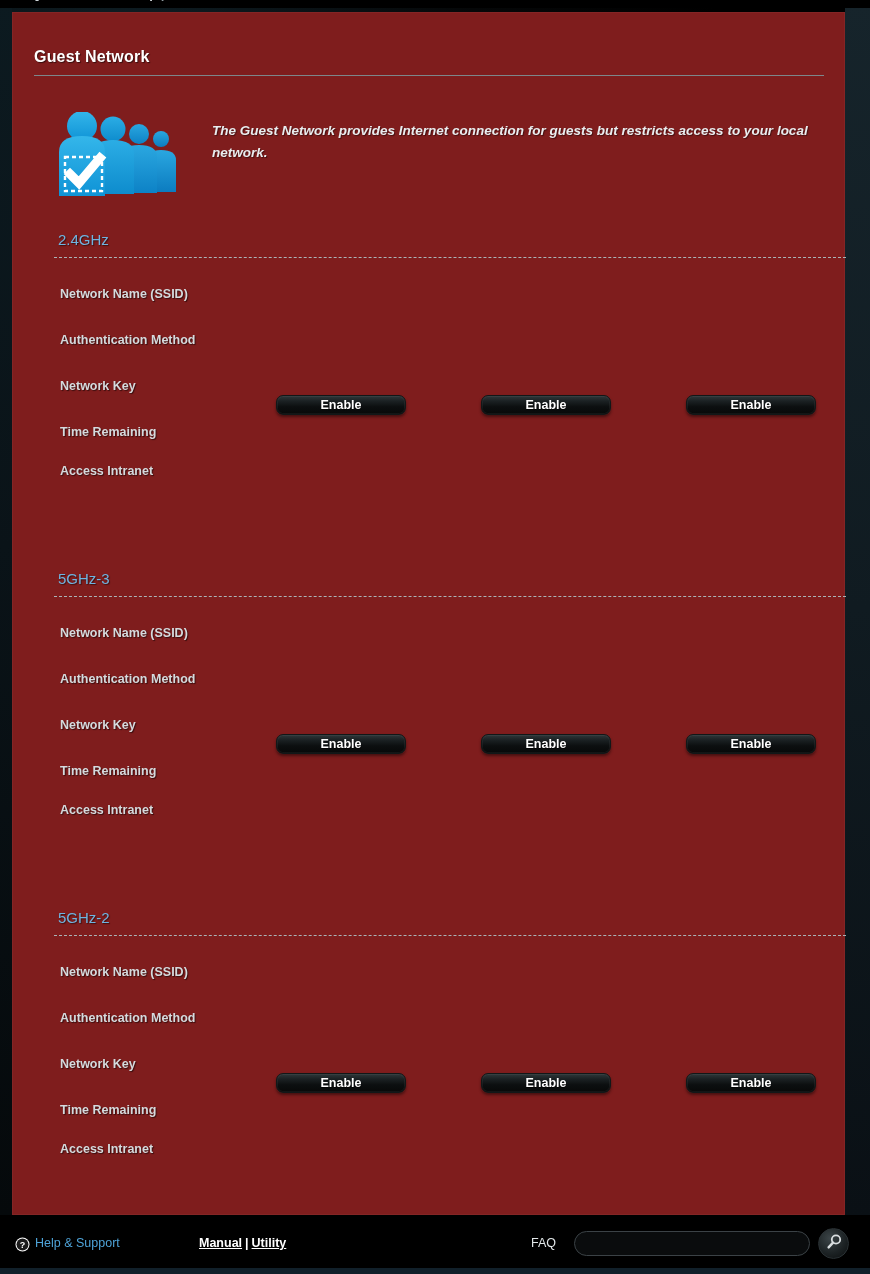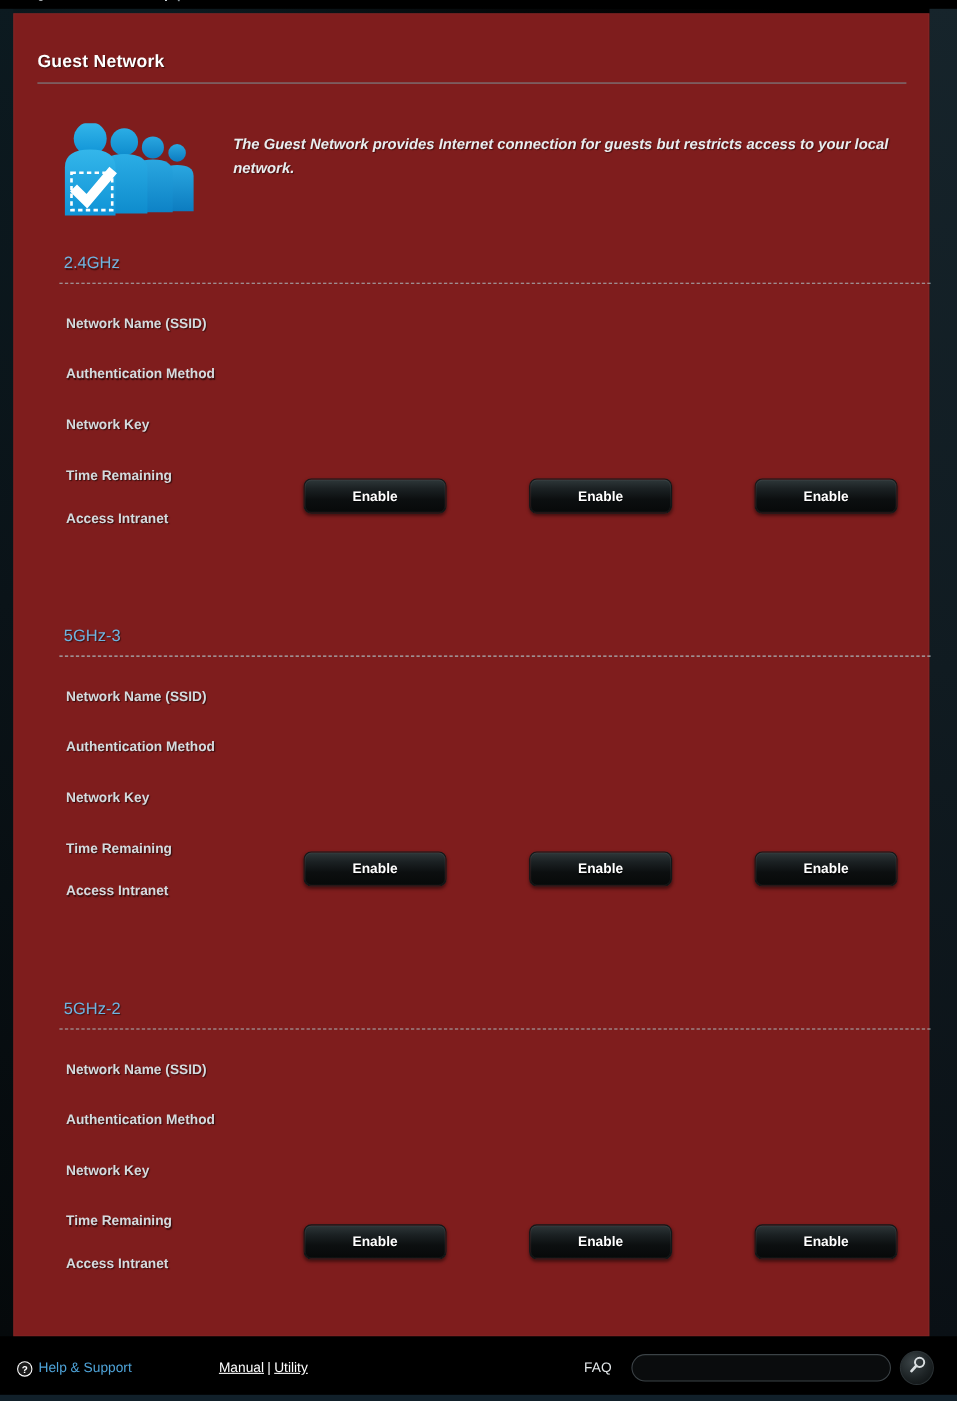--- a/index.html
+++ b/index.html
@@ -80,48 +80,48 @@
     border-top:1px dashed #aab3b6;
   }
   .field-label {
     position:absolute; left:30px;
     font-size:12.5px; font-weight:bold; color:#d5dadd;
     text-shadow:1px 1px 1px rgba(0,0,0,.55);
     white-space:nowrap;
   }
   .btn-row { position:absolute; left:0; width:833px; height:32px; }
   .enable-btn {
-    position:absolute; top:0; width:130px; height:32px;
+    position:absolute; top:0; width:130px; height:20px;
     border-radius:7px;
     background:linear-gradient(180deg,#2e3739 0%, #1b2123 28%, #0c0f10 60%, #070909 100%);
     border:1px solid #121718;
     box-shadow:0 2px 3px rgba(0,0,0,.45), 0 0 0 1px rgba(255,255,255,.05) inset;
     color:#ffffff; font-size:12.5px; font-weight:bold;
     display:flex; align-items:center; justify-content:center;
-    cursor:pointer; text-shadow:0 1px 1px rgba(0,0,0,.8);margin-top:40px;
+    cursor:pointer; text-shadow:0 1px 1px rgba(0,0,0,.8);
   }
   .enable-btn:nth-child(1){ left:246px; }
   .enable-btn:nth-child(2){ left:451px; }
   .enable-btn:nth-child(3){ left:656px; }
 
   
   .footer {
     position:absolute; left:0; top:1215px; width:870px; height:59px;
     background:#000;
   }
   .help-icon {
     position:absolute; left:15px; top:1237px; width:15px; height:15px;
   }
   .help-link {
     position:absolute; left:35px; top:1236px;
     font-size:12.5px; font-weight:normal; color:#4ea3d8; cursor:pointer;
   }
   .manual-utility {
     position:absolute; left:155px; top:1236px;
-    font-size:12.5px; font-weight:normal; color:#ffffff;padding-left:44px;
+    font-size:12.5px; font-weight:bold; color:#ffffff;padding-left:44px;
   }
   .manual-utility a { color:#fff; text-decoration:underline; cursor:pointer; }
   .manual-utility .bar { text-decoration:none; padding:0 3px; }
   .faq-label {
     position:absolute; left:531px; top:1236px;
     font-size:12.5px; color:#e2e7e9;
   }
   .faq-input {
     position:absolute; left:574px; top:1231px; width:236px; height:25px;
     border-radius:13px; border:1px solid #3b4246;

